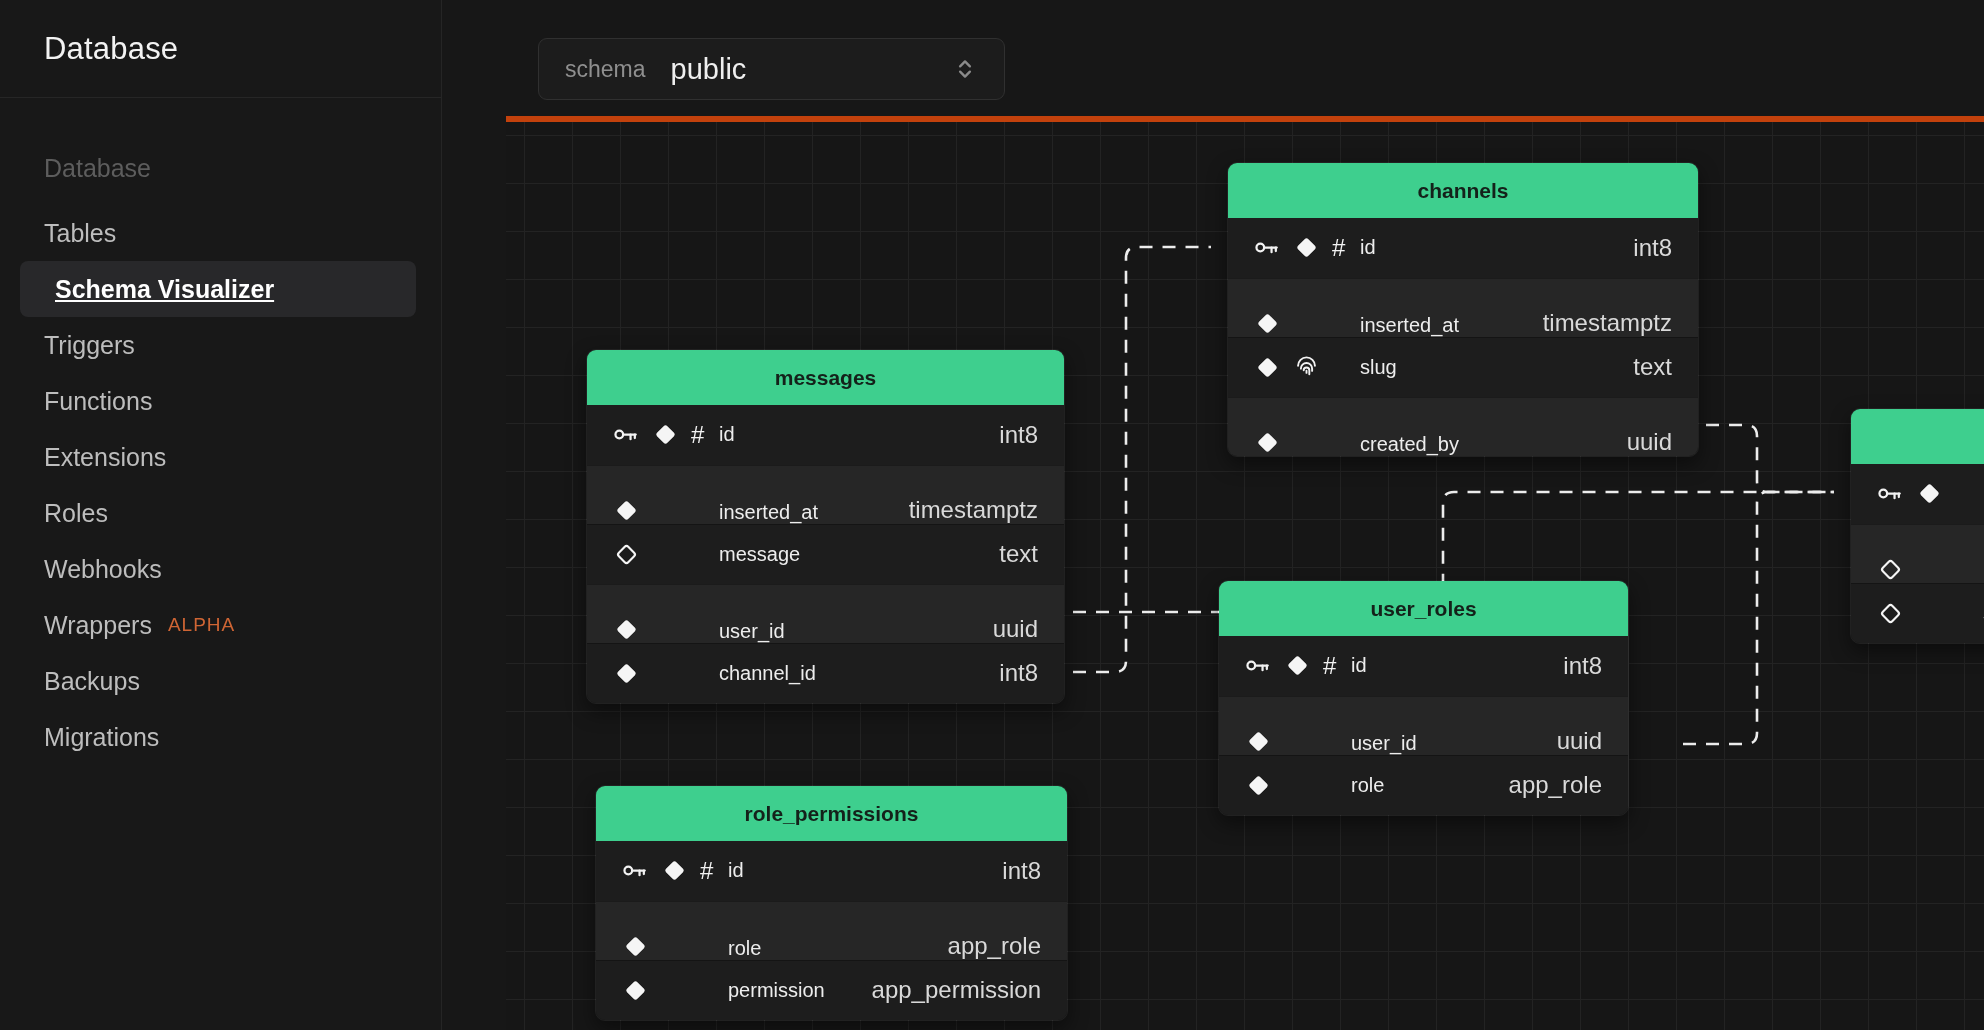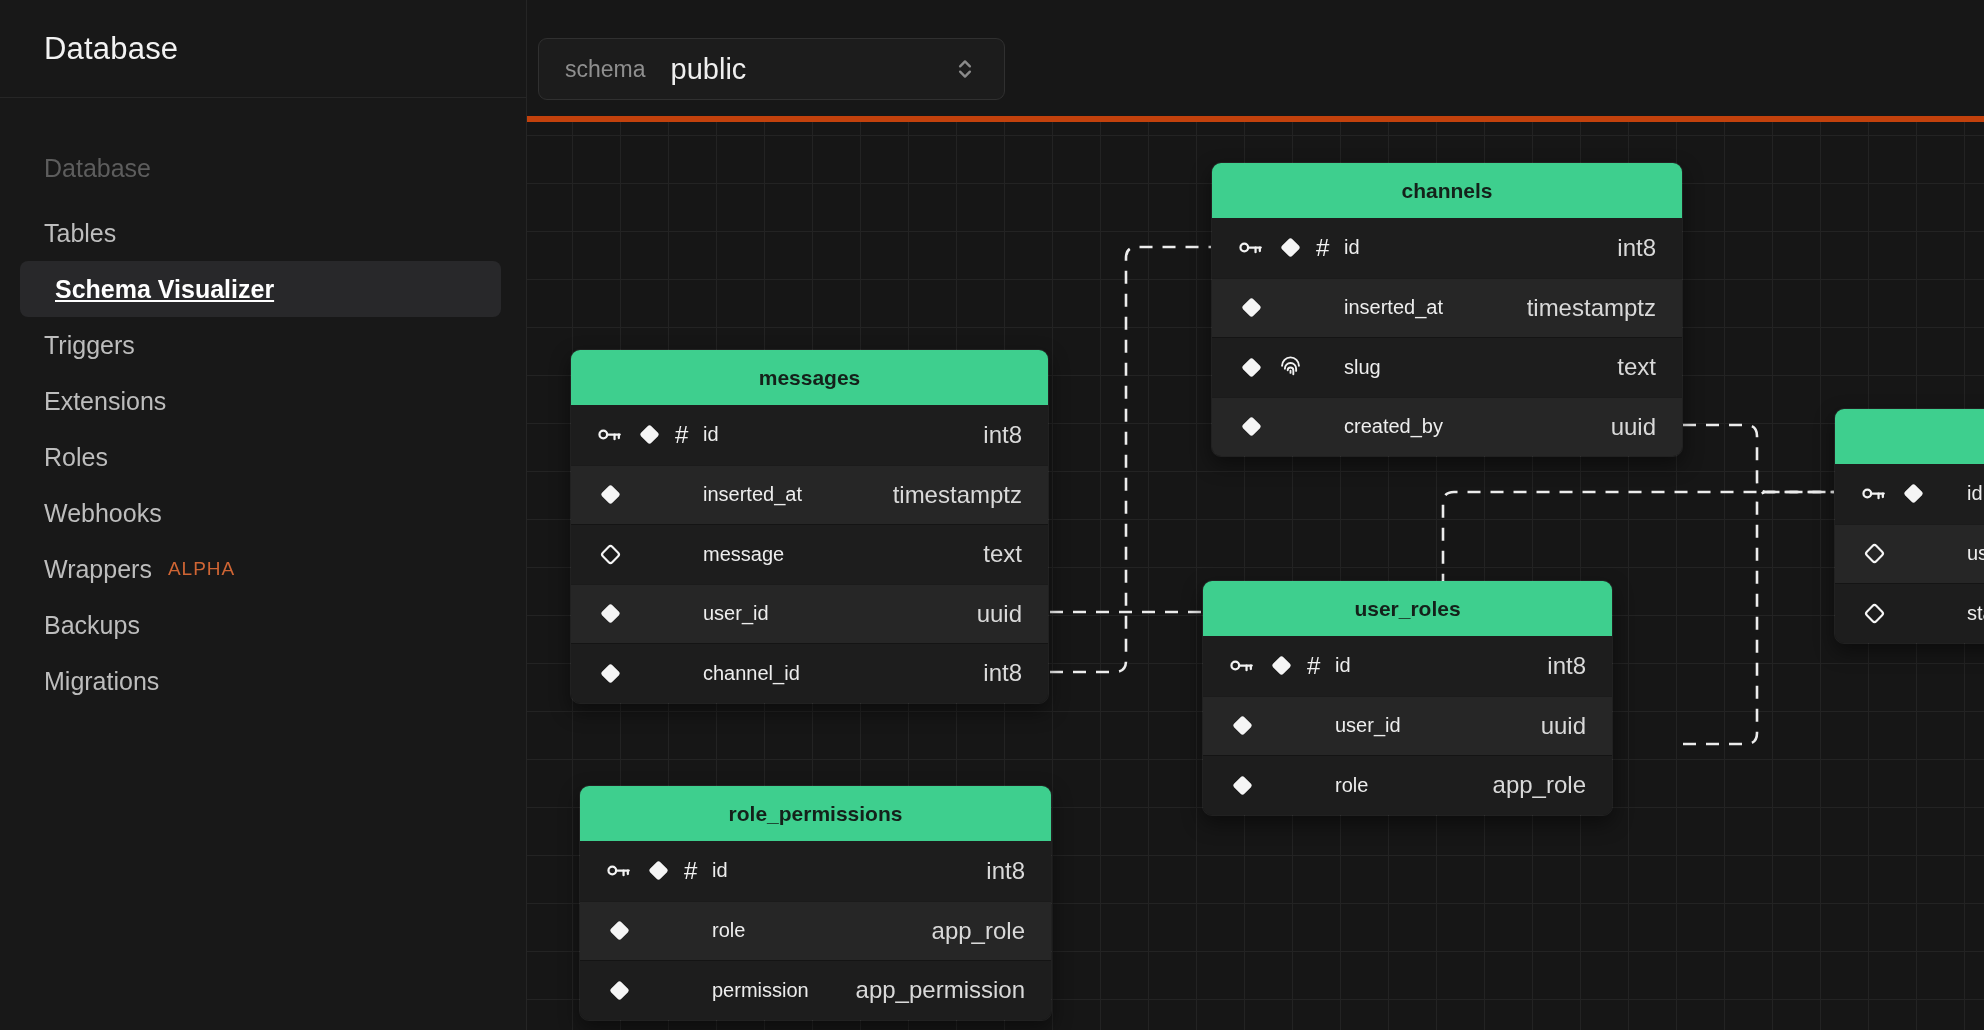--- a/index.html
+++ b/index.html
@@ -1,20 +1,20 @@
 <!DOCTYPE html>
 <html><head>
 <meta charset="utf-8">
 <style>
   * { margin:0; padding:0; box-sizing:border-box; }
   html,body { width:1984px; height:1030px; overflow:hidden; background:#171717;
     font-family:"Liberation Sans", sans-serif; }
 
   
-  .sidebar { position:absolute; left:0; top:0; width:527px; height:1030px;
+  .sidebar { position:absolute; left:0; top:0; width:442px; height:1030px;
     background:#181818; border-right:1px solid #252525; z-index:5; }
   .sidebar-header { height:98px; display:flex; align-items:center; padding-left:44px;
     border-bottom:1px solid #262626; }
   .sidebar-title { font-size:31px; font-weight:500; color:#f2f2f2; letter-spacing:.2px; }
   .nav { padding-top:42px; }
   .nav-section { height:56px; margin-bottom:9px; display:flex; align-items:center;
     padding-left:44px; font-size:25px; color:#5d5d5d; }
   .nav-item { height:56px; display:flex; align-items:center; padding-left:44px;
     font-size:25px; color:#bdbdbd; cursor:pointer; }
   .nav-item.active { background:#28282a; margin:0 25px 0 20px; padding-left:35px;
@@ -35,27 +35,27 @@
   .canvas { position:absolute; left:506px; top:122px; width:1478px; height:908px;
     background-color:#161616;
     background-image:linear-gradient(#232323 1px, transparent 1px),
                      linear-gradient(90deg, #232323 1px, transparent 1px);
     background-size:48px 48px; background-position:18px 13px; }
   svg.edges { position:absolute; inset:0; z-index:1; }
   svg.edges path { fill:none; stroke:#ececec; stroke-width:2.6; stroke-dasharray:13 10; }
 
   
   .table-node { position:absolute; z-index:2; border-radius:10px; overflow:hidden;
-    box-shadow:0 8px 20px rgba(0,0,0,.45); border:1px solid rgba(255,255,255,.05); }
+    box-shadow:0 8px 20px rgba(0,0,0,.45); border:1px solid rgba(255,255,255,.05);margin-left:16px; }
   .tbl-header { height:55px; display:flex; align-items:center; justify-content:center; }
   .tbl-header span { font-size:21px; font-weight:700; color:#14211a; }
   .tbl-row { height:59.5px; display:flex; align-items:center; padding-right:26px; }
   .tbl-row + .tbl-row { border-top:1px solid rgba(0,0,0,.28); }
   .tbl-row.odd  { background:#1d1d1d; }
-  .tbl-row.even { background:#262626; }
+  .tbl-row.even { background:#262626;align-items:flex-end; }
   .row-icons { width:106px; margin-left:26px; display:flex; align-items:center; gap:12px;
     flex:0 0 auto; }
   .row-icons svg { display:block; }
   .hash-glyph { font-size:24px; color:#f2f2f2; font-weight:400; line-height:1; }
   .fname { font-size:20px; color:#ededed; white-space:nowrap; }
   .ftype { margin-left:auto; font-size:24px; color:#d9d9d9; white-space:nowrap; }
 </style>
 </head>
 <body>
 
@@ -67,20 +67,23 @@
     <div class="nav-section">Database</div>
     <div id="nav-items">
         <div class="nav-item">
           <span>Tables</span>
         </div>
         <div class="nav-item active">
           <span>Schema Visualizer</span>
         </div>
         <div class="nav-item">
           <span>Triggers</span>
+        </div>
+        <div class="nav-item">
+          <span>Functions</span>
         </div>
         <div class="nav-item">
           <span>Extensions</span>
         </div>
         <div class="nav-item">
           <span>Roles</span>
         </div>
         <div class="nav-item">
           <span>Webhooks</span>
         </div>

